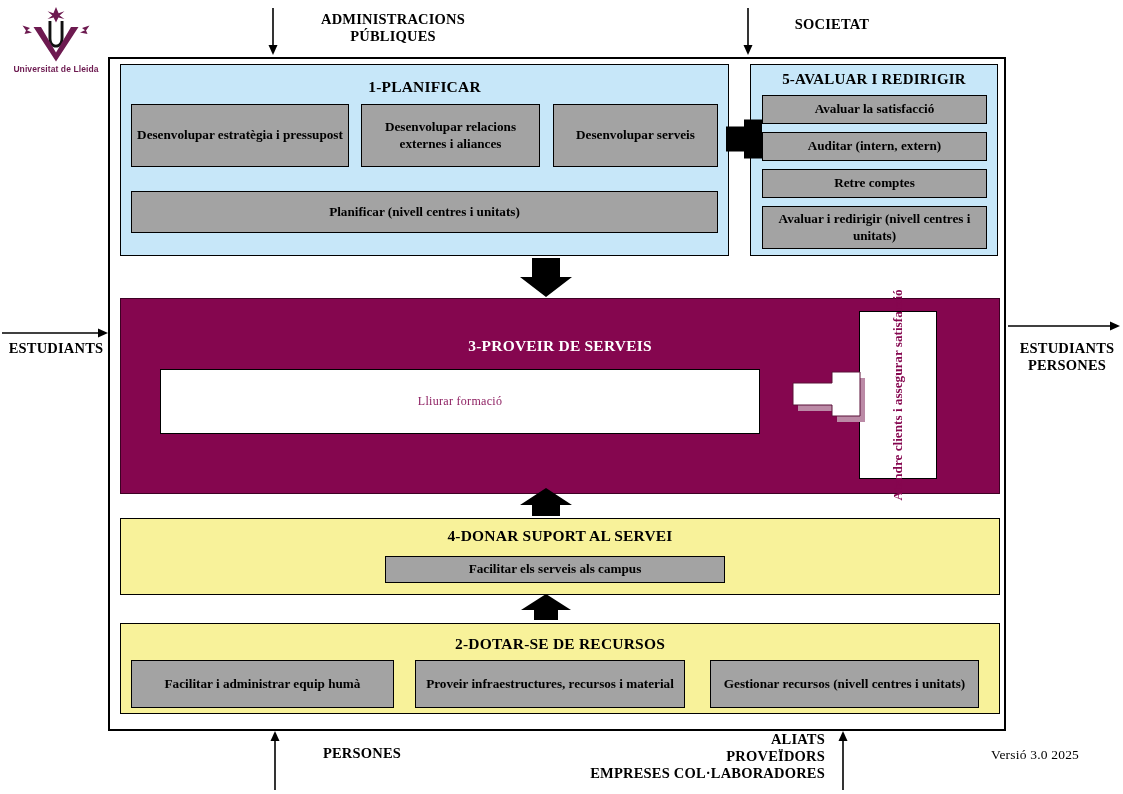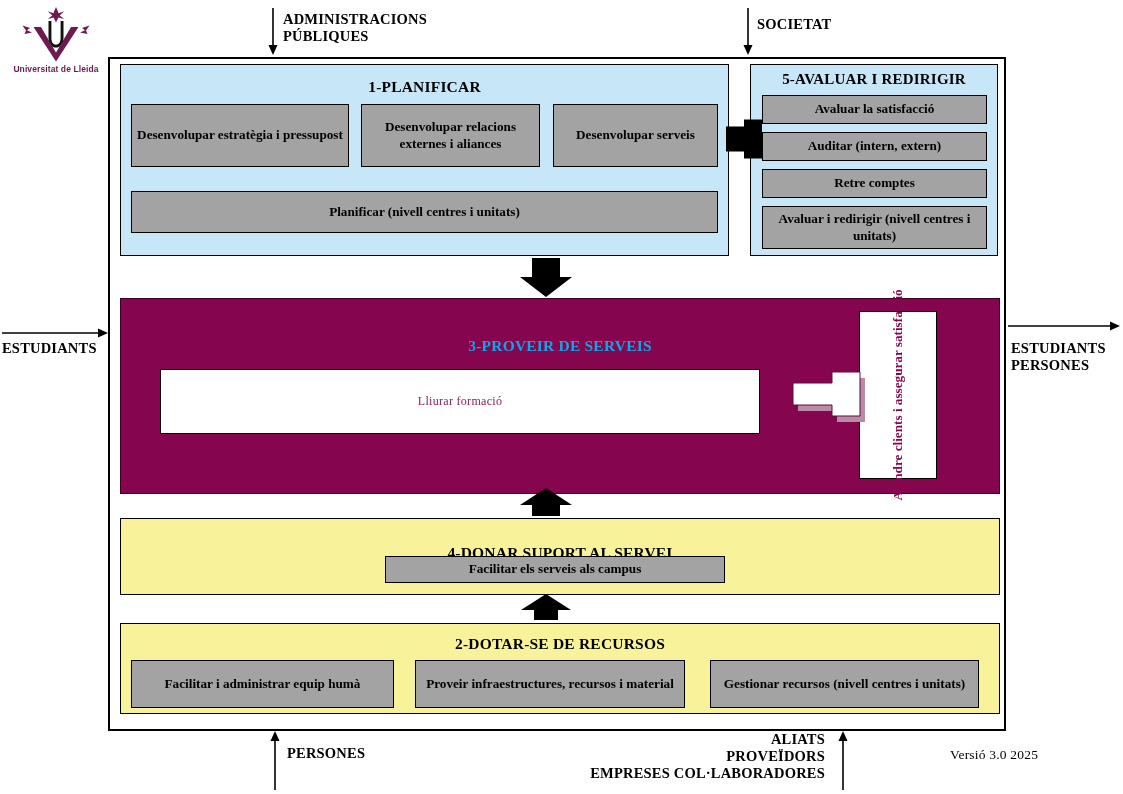--- a/index.html
+++ b/index.html
@@ -52,54 +52,54 @@
   
   #avaluar{left:750px;top:64px;width:248px;height:192px;background:#c7e7f9;}
   #avaluar .panel-title{margin-top:6px;font-size:15px;}
   #av-b1{left:762px;top:95px;width:225px;height:29px;}
   #av-b2{left:762px;top:132px;width:225px;height:29px;}
   #av-b3{left:762px;top:169px;width:225px;height:29px;}
   #av-b4{left:762px;top:206px;width:225px;height:43px;}
 
   
   #proveir{left:120px;top:298px;width:880px;height:196px;background:#85064f;border:1.5px solid #3d0124;}
-  #proveir .panel-title{margin-top:38px;color:#0ea5e9;font-size:15.5px;}
+  #proveir .panel-title{margin-top:38px;color:#ffffff;font-size:15.5px;}
   #pr-box{
     left:160px;top:369px;width:600px;height:65px;border:1.5px solid #000;background:#fff;
     display:flex;align-items:center;justify-content:center;
   }
   #pr-box .lliurar{
     font-size:12px;color:#8e2062;font-weight:normal;letter-spacing:.3px;
   }
   #vert-box{
     left:859px;top:311px;width:78px;height:168px;
     border:1.5px solid #000;background:#fff;
     display:flex;align-items:center;justify-content:center;
   }
   #vert-box .vtext{
     transform:rotate(-90deg);white-space:nowrap;
     font-weight:bold;font-size:13.2px;color:#85064f;line-height:1.35;
     text-align:center;
   }
 
   
   #suport{left:120px;top:518px;width:880px;height:77px;background:#f8f29a;}
-  #suport .panel-title{margin-top:25px;}
+  #suport .panel-title{margin-top:8px;}
   #sp-box{left:385px;top:556px;width:340px;height:27px;}
 
   
   #dotar{left:120px;top:623px;width:880px;height:91px;background:#f8f29a;}
   #dotar .panel-title{margin-top:11px;}
   #dt-b1{left:131px;top:660px;width:263px;height:48px;}
   #dt-b2{left:415px;top:660px;width:270px;height:48px;}
   #dt-b3{left:710px;top:660px;width:269px;height:48px;}
 
   
   .ext-label{
-    font-weight:bold;font-size:14.5px;line-height:1.18;letter-spacing:.2px;
+    font-weight:bold;font-size:14.5px;line-height:1.18;letter-spacing:.2px;text-align:center;
   }
   #lbl-admin{left:283px;top:11px;width:220px;}
   #lbl-societat{left:757px;top:16px;width:150px;}
   #lbl-estudiants{left:2px;top:340px;width:108px;}
   #lbl-titulats{left:1011px;top:340px;width:112px;}
   #lbl-persones{left:287px;top:745px;width:150px;}
   #lbl-aliats{left:505px;top:731px;width:320px;text-align:right;}
   #lbl-versio{
     left:950px;top:747px;width:170px;
     font-size:13.5px;font-weight:normal;

